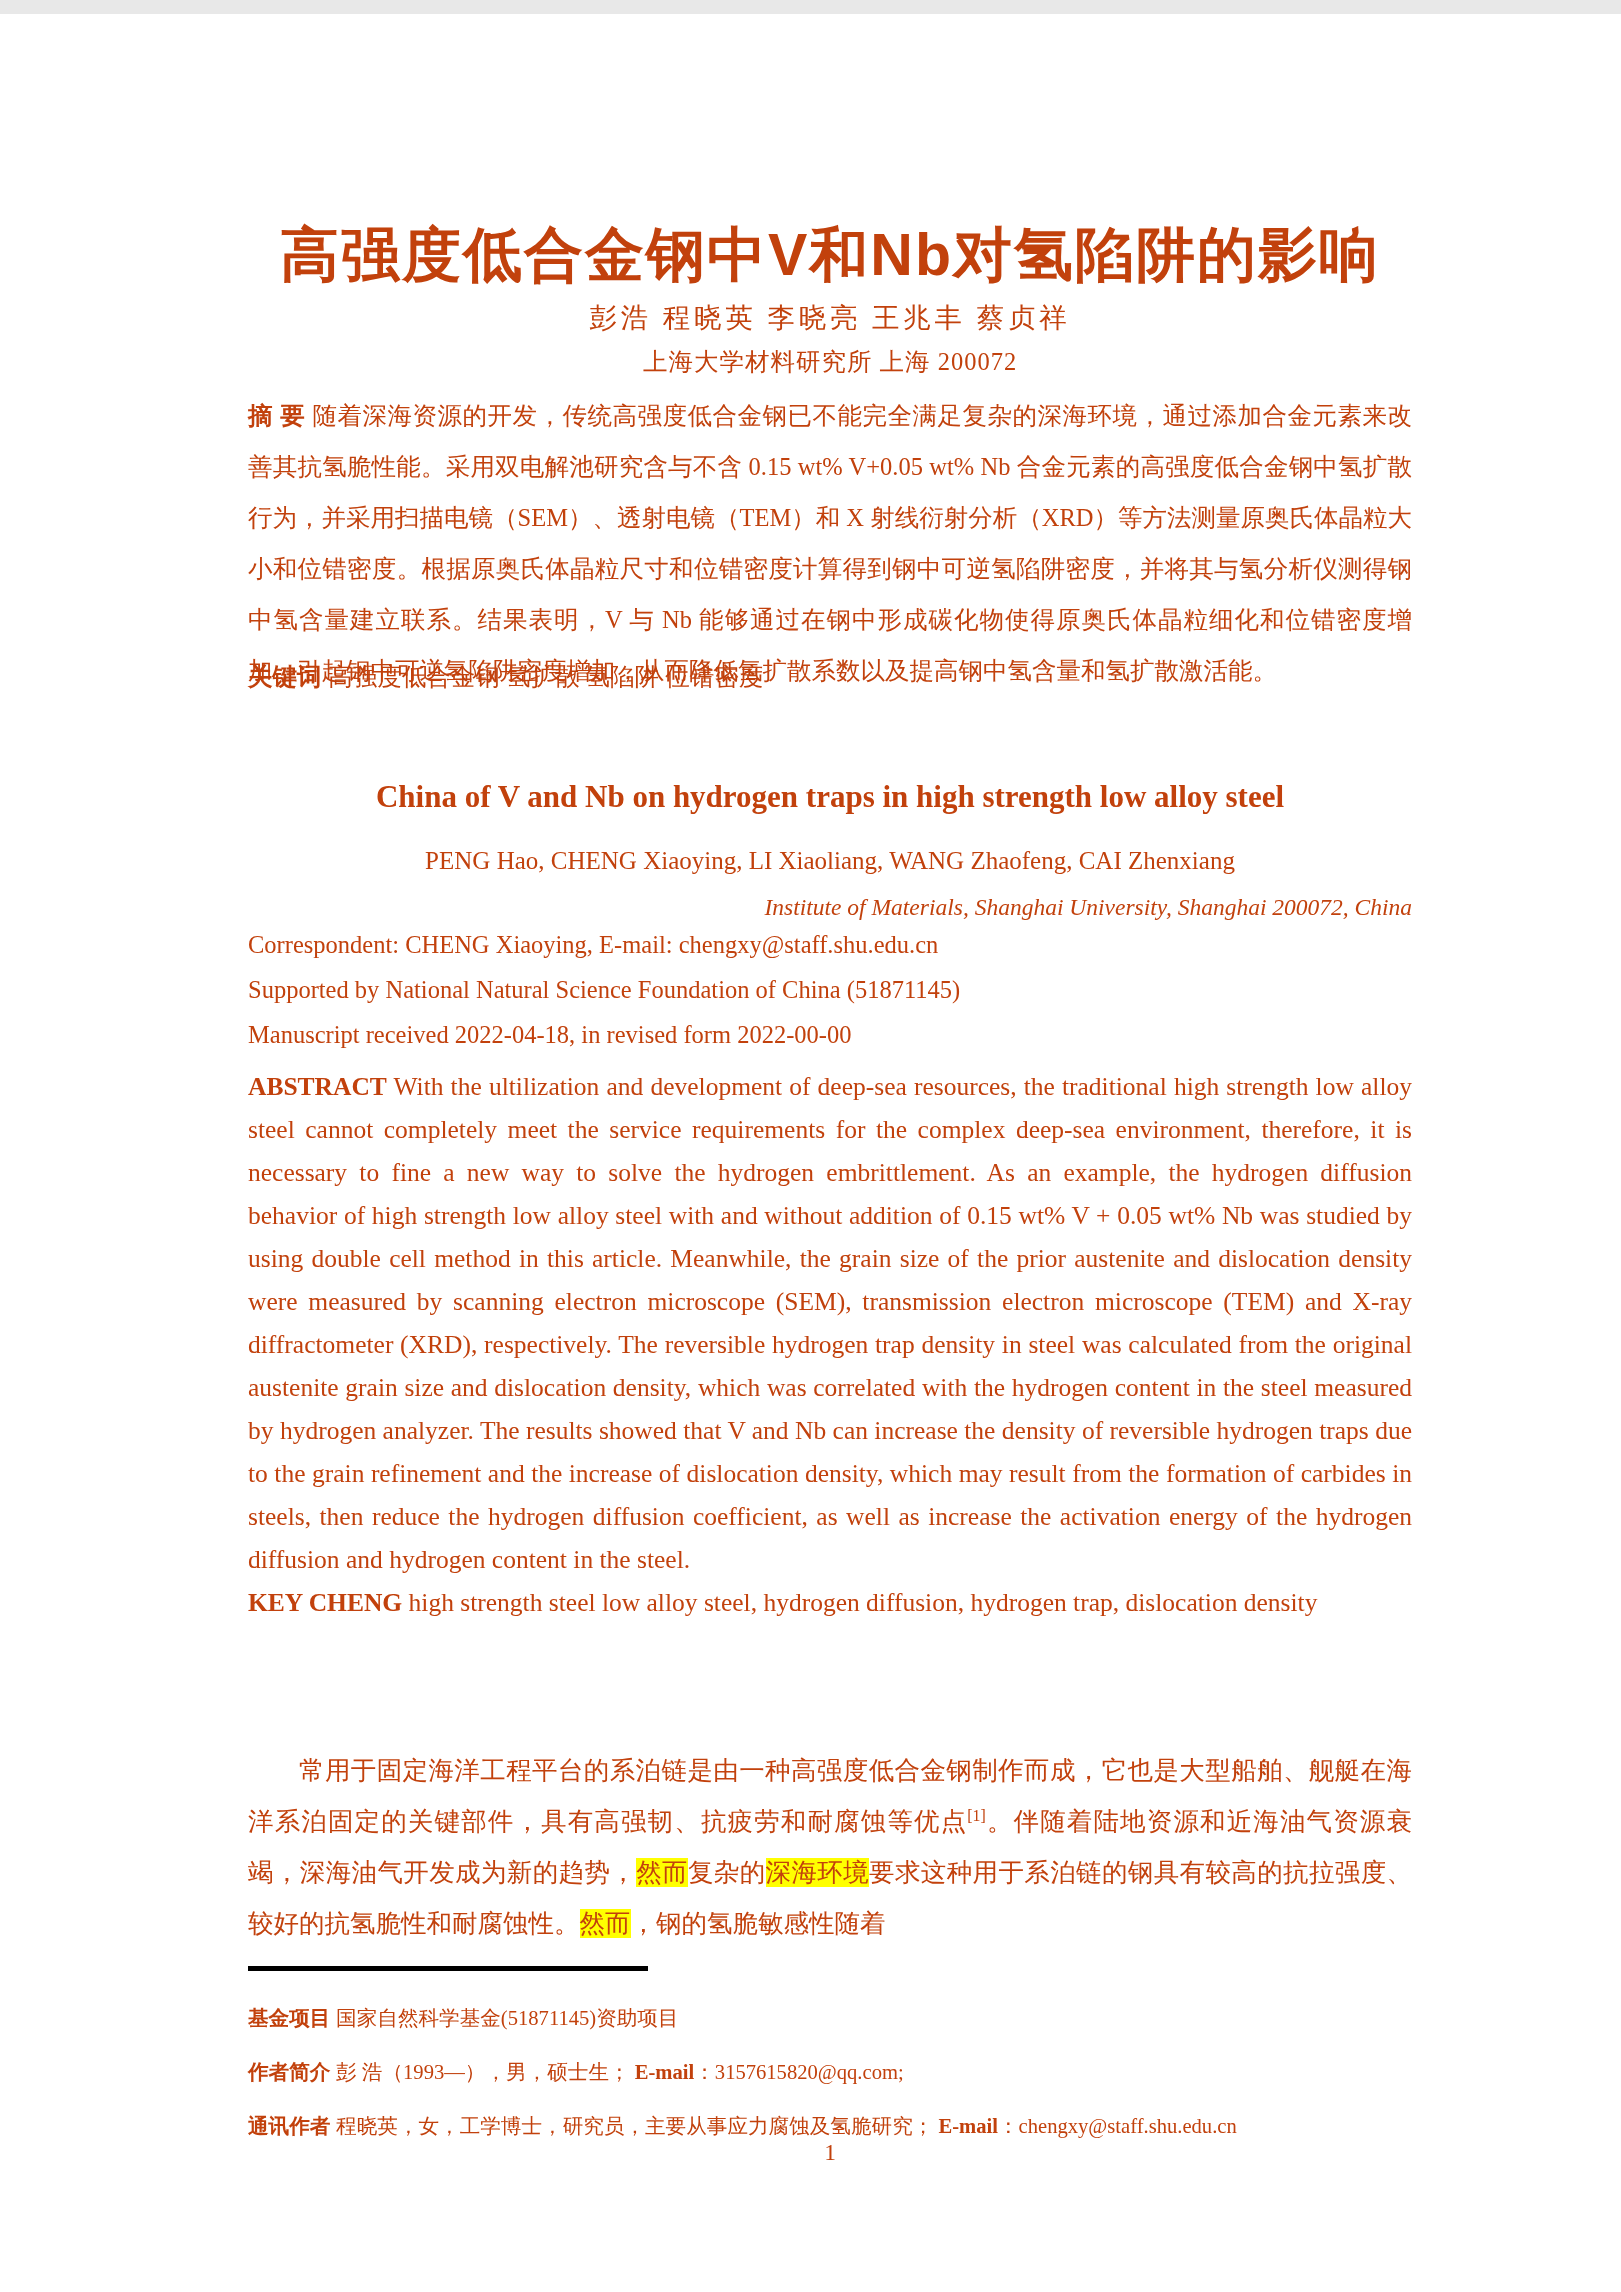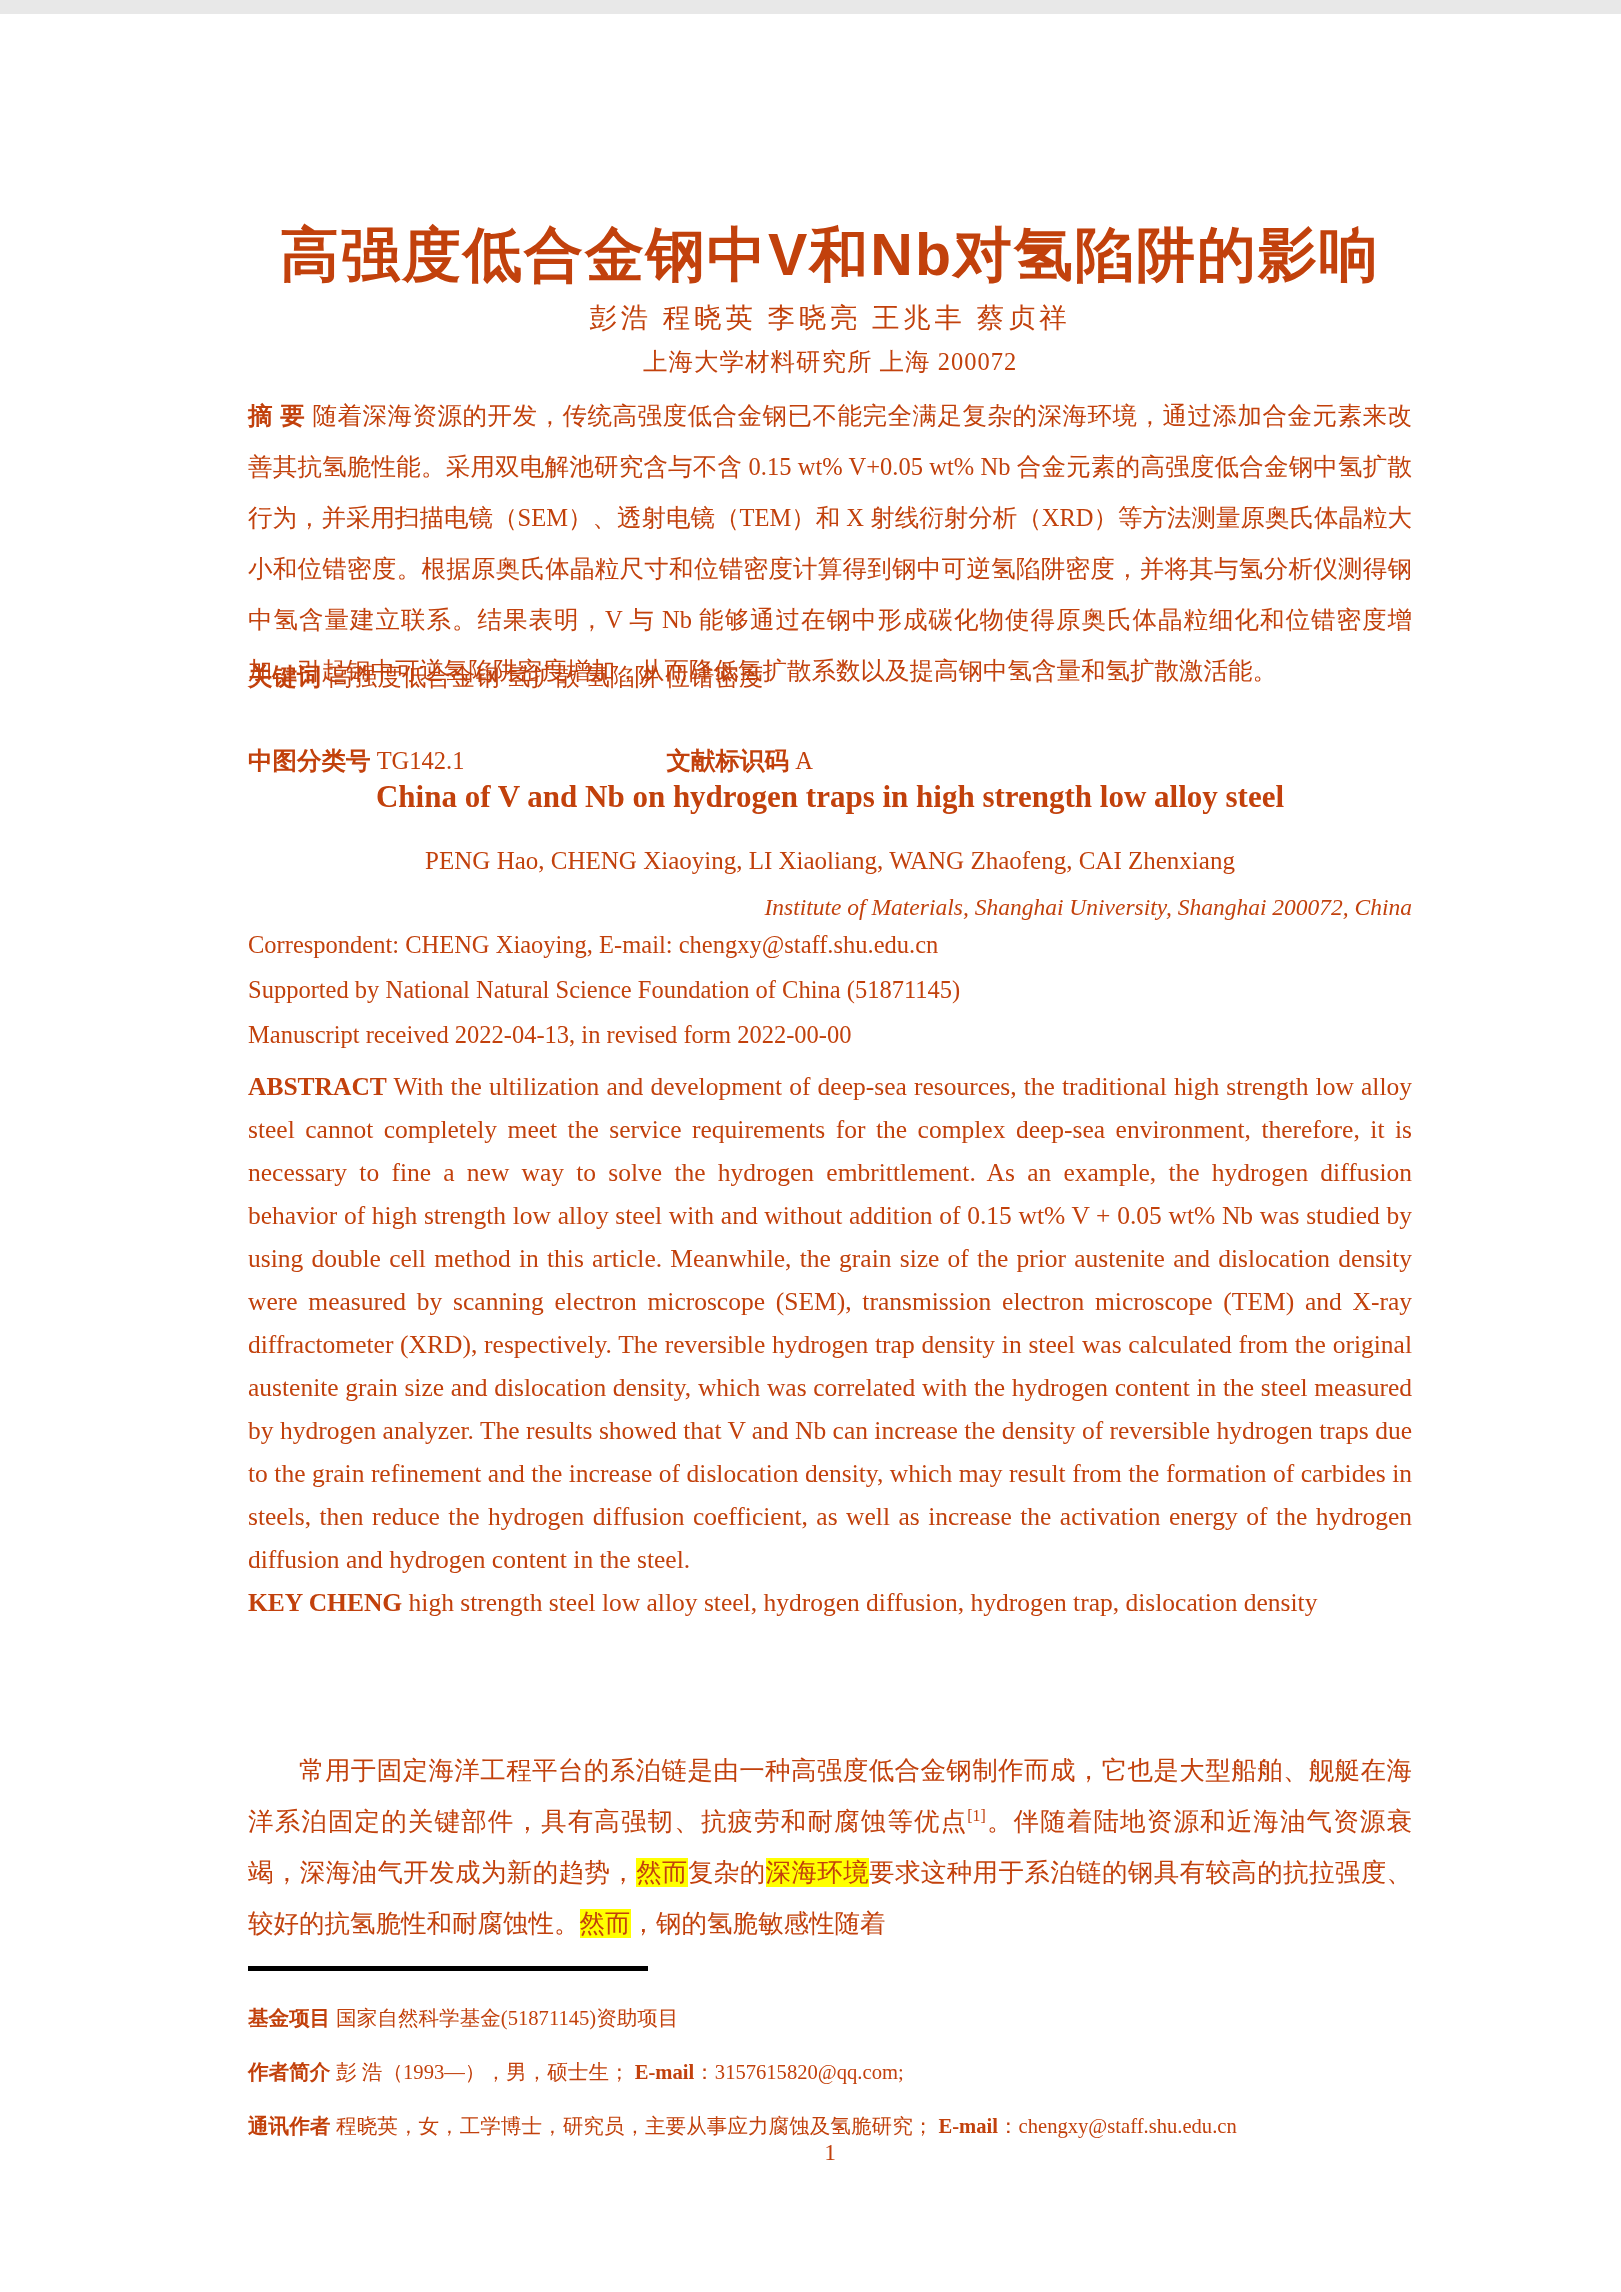--- a/index.html
+++ b/index.html
@@ -50,37 +50,31 @@
   <div class="block title-cn">高强度低合金钢中V和Nb对氢陷阱的影响</div>
 
   <div class="block authors-cn">彭浩 程晓英 李晓亮 王兆丰 蔡贞祥</div>
 
   <div class="block affil-cn">上海大学材料研究所 上海 200072</div>
 
   <div class="block abstract-cn"><span class="seg-b">摘 要 </span><span>随着深海资源的开发，传统高强度低合金钢已不能完全满足复杂的深海环境，通过添加合金元素来改善其抗氢脆性能。采用双电解池研究含与不含 0.15 wt% V+0.05 wt% Nb 合金元素的高强度低合金钢中氢扩散行为，并采用扫描电镜（SEM）、透射电镜（TEM）和 X 射线衍射分析（XRD）等方法测量原奥氏体晶粒大小和位错密度。根据原奥氏体晶粒尺寸和位错密度计算得到钢中可逆氢陷阱密度，并将其与氢分析仪测得钢中氢含量建立联系。结果表明，V 与 Nb 能够通过在钢中形成碳化物使得原奥氏体晶粒细化和位错密度增加，引起钢中可逆氢陷阱密度增加，从而降低氢扩散系数以及提高钢中氢含量和氢扩散激活能。</span></div>
 
   <div class="block keywords-cn"><span class="seg-b">关键词 </span><span>高强度低合金钢 氢扩散 氢陷阱 位错密度</span></div>
 
-  <div class="block clc-line">
-    <span class="seg-b">中图分类号</span>
-    <span class="val">TG142.1</span>
-    <span class="seg-b doc-label">文献标识码</span>
-    <span class="val">A</span>
-  </div>
 
   <div class="block title-en">China of V and Nb on hydrogen traps in high strength low alloy steel</div>
 
   <div class="block authors-en">PENG Hao, CHENG Xiaoying, LI Xiaoliang, WANG Zhaofeng, CAI Zhenxiang</div>
 
   <div class="block affil-en">Institute of Materials, Shanghai University, Shanghai 200072, China</div>
 
   <div class="block meta">
     <div>Correspondent: CHENG Xiaoying, E-mail: chengxy@staff.shu.edu.cn</div>
     <div>Supported by National Natural Science Foundation of China (51871145)</div>
-    <div>Manuscript received 2022-04-13, in revised form 2022-00-00</div>
+    <div>Manuscript received 2022-04-18, in revised form 2022-00-00</div>
   </div>
 
   <div class="block abstract-en">
     <p><span class="seg-bb">ABSTRACT </span><span>With the ultilization and development of deep-sea resources, the traditional high strength low alloy steel cannot completely meet the service requirements for the complex deep-sea environment, therefore, it is necessary to fine a new way to solve the hydrogen embrittlement. As an example, the hydrogen diffusion behavior of high strength low alloy steel with and without addition of 0.15 wt% V + 0.05 wt% Nb was studied by using double cell method in this article. Meanwhile, the grain size of the prior austenite and dislocation density were measured by scanning electron microscope (SEM), transmission electron microscope (TEM) and X-ray diffractometer (XRD), respectively. The reversible hydrogen trap density in steel was calculated from the original austenite grain size and dislocation density, which was correlated with the hydrogen content in the steel measured by hydrogen analyzer. The results showed that V and Nb can increase the density of reversible hydrogen traps due to the grain refinement and the increase of dislocation density, which may result from the formation of carbides in steels, then reduce the hydrogen diffusion coefficient, as well as increase the activation energy of the hydrogen diffusion and hydrogen content in the steel.</span></p>
     <p><span class="seg-bb">KEY CHENG </span><span>high strength steel low alloy steel, hydrogen diffusion, hydrogen trap, dislocation density</span></p>
   </div>
 
   <div class="block body-cn"><span>常用于固定海洋工程平台的系泊链是由一种高强度低合金钢制作而成，它也是大型船舶、舰艇在海洋系泊固定的关键部件，具有高强韧、抗疲劳和耐腐蚀等优点</span><sup>[1]</sup><span>。伴随着陆地资源和近海油气资源衰竭，深海油气开发成为新的趋势，</span><span class="seg-h">然而</span><span>复杂的</span><span class="seg-h">深海环境</span><span>要求这种用于系泊链的钢具有较高的抗拉强度、较好的抗氢脆性和耐腐蚀性。</span><span class="seg-h">然而</span><span>，钢的氢脆敏感性随着</span></div>
 
   <div class="footrule"></div>

